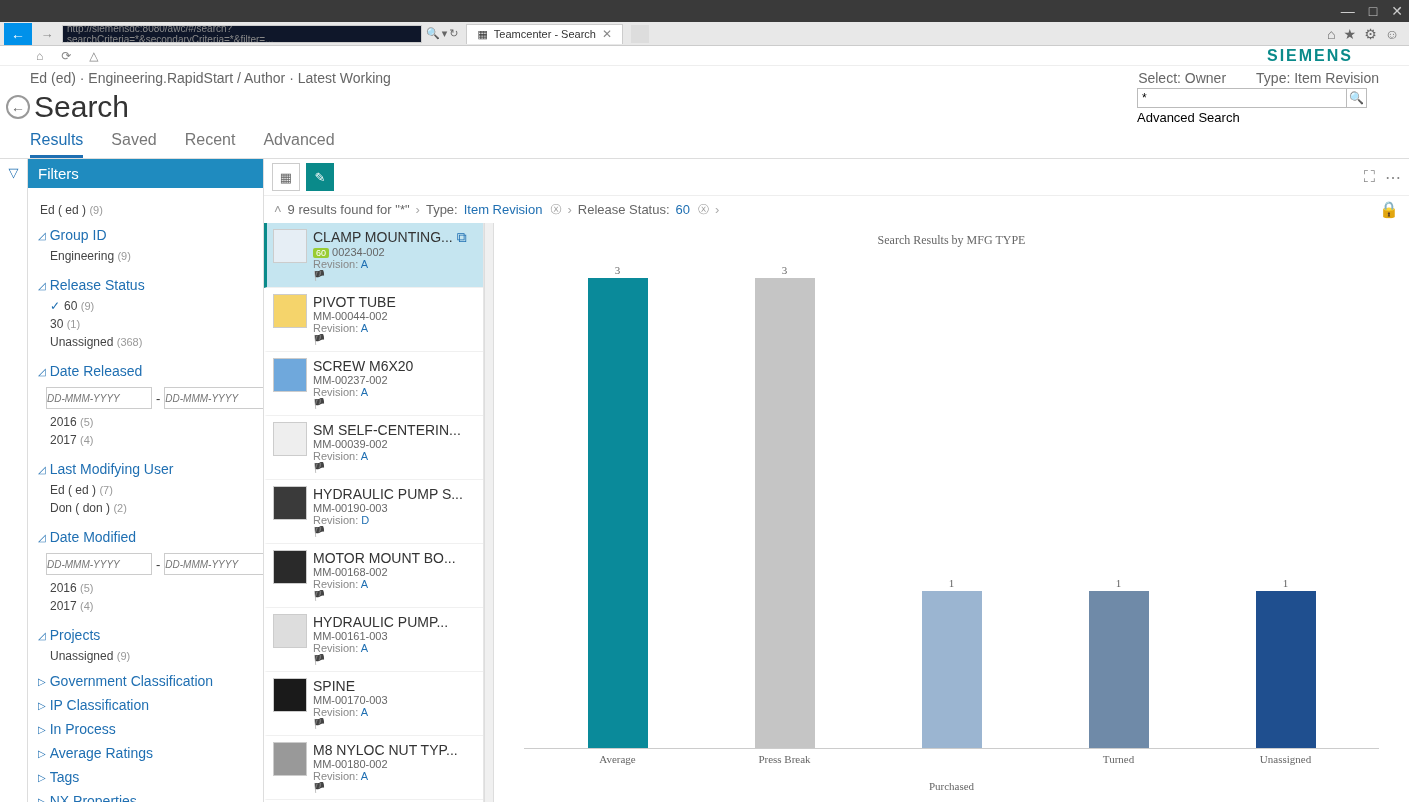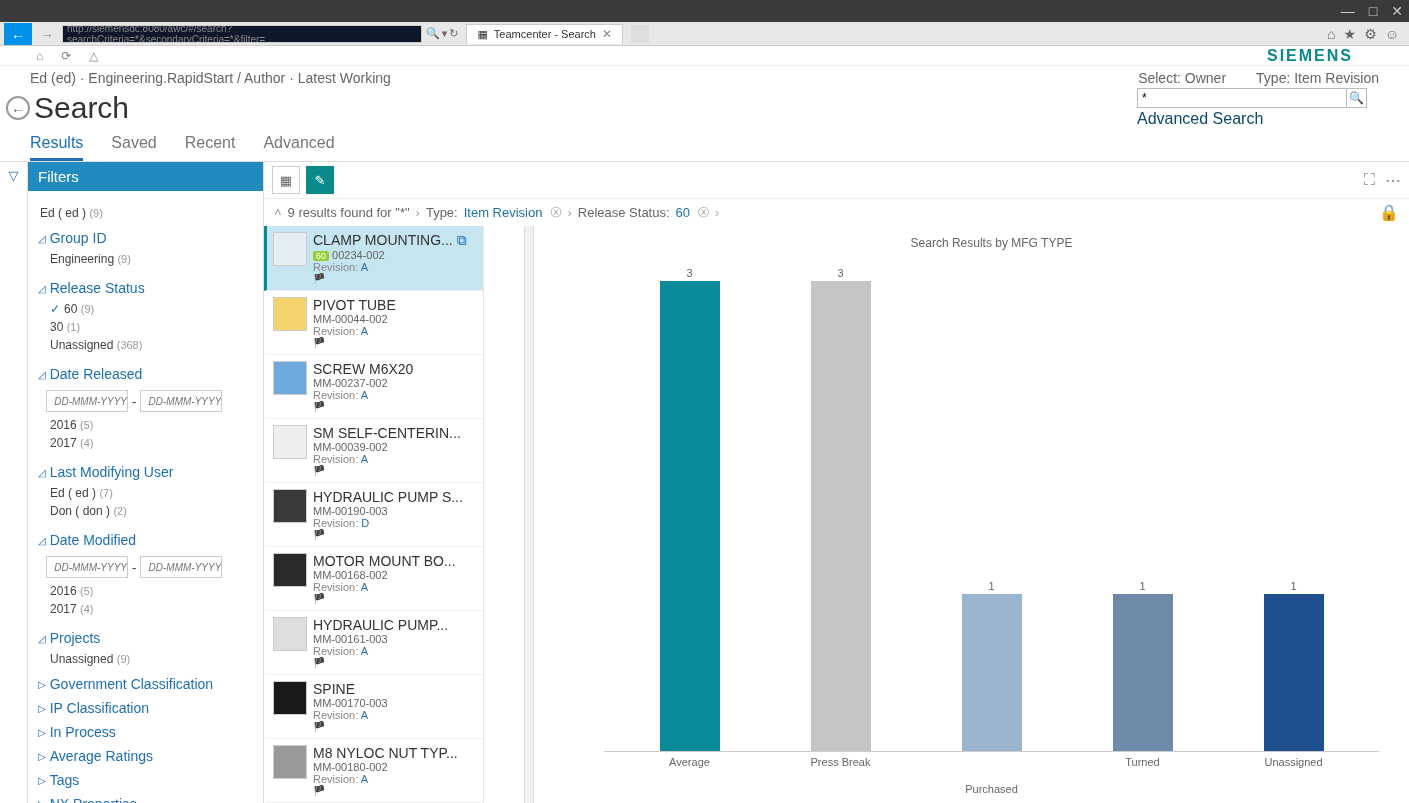--- a/index.html
+++ b/index.html
@@ -26,70 +26,70 @@
 .right-meta { margin-left: auto; display: flex; gap: 30px; }
 
 
 .page-header { display: flex; align-items: center; padding: 0 6px 0 6px; }
 .back-circle { width: 24px; height: 24px; border: 2px solid #999; border-radius: 50%; display: flex; align-items: center; justify-content: center; color: #666; font-size: 14px; margin-right: 4px; }
 .page-title { font-size: 30px; font-weight: 300; color: #333; }
 .search-box-wrap { margin-left: auto; display: flex; flex-direction: column; align-items: flex-start; padding-right: 36px; }
 .search-box { display: flex; align-items: center; }
 .search-input { width: 210px; height: 20px; border: 1px solid #bbb; font-size: 12px; padding: 0 4px; }
 .search-go { width: 20px; height: 20px; border: 1px solid #bbb; border-left: none; display: flex; align-items: center; justify-content: center; color: #666; font-size: 12px; }
-.adv-link { color: #0c4a6e; font-size: 16px; margin-top: 2px; }
+.adv-link { color: #000000; font-size: 13px; margin-top: 2px; }
 
 .tabs-row { display: flex; gap: 28px; padding: 6px 30px 0 30px; border-bottom: 1px solid #ddd; }
 .tab-item { padding-bottom: 6px; color: #777; font-size: 16px; cursor: pointer; }
 .tab-item.active { color: #1f6fb2; border-bottom: 3px solid #1f6fb2; font-weight: 500; }
 
 
 .main { display: flex; height: calc(803px - 22px - 24px - 20px - 22px - 40px - 32px); }
 
 
 .filter-col-icon { width: 28px; border-right: 1px solid #ddd; display: flex; justify-content: center; padding-top: 6px; color: #1f6fb2; }
 .filters { width: 236px; border-right: 1px solid #ddd; overflow-y: auto; font-size: 13px; }
 .filters-hdr { background: #1f8bbf; color: #fff; padding: 6px 10px; font-size: 15px; }
 .filter-section { padding: 4px 0 4px 10px; }
 .filter-title { color: #1f6fb2; font-size: 14px; padding: 4px 0; display: flex; align-items: center; gap: 4px; }
 .tri { font-size: 10px; color: #1f6fb2; }
 .filter-item { padding: 2px 0 2px 12px; color: #444; font-size: 12px; }
 .filter-item .cnt { color: #999; font-size: 11px; }
 .check { color: #1f6fb2; margin-right: 4px; }
 .date-inputs { display: flex; gap: 4px; align-items: center; padding: 4px 4px 4px 8px; }
-.date-inputs input { width: 82px; height: 22px; border: 1px solid #ccc; font-size: 10px; color: #aaa; text-align: right; font-style: italic; }
+.date-inputs input { width: 106px; height: 22px; border: 1px solid #ccc; font-size: 10px; color: #aaa; text-align: left; font-style: italic; }
 
 
 .results-col { flex: 1; display: flex; flex-direction: column; position: relative; }
 .results-toolbar { display: flex; align-items: center; padding: 4px 8px; gap: 6px; border-bottom: 1px solid #eee; }
 .tool-btn { width: 28px; height: 28px; border: 1px solid #ccc; display: flex; align-items: center; justify-content: center; color: #666; background: #fff; }
 .tool-btn.active { background: #0a8a8a; color: #fff; border-color: #0a8a8a; }
 .toolbar-right { margin-left: auto; display: flex; gap: 10px; color: #888; font-size: 16px; }
 
 .crumb-row { display: flex; align-items: center; gap: 6px; padding: 4px 10px; font-size: 13px; color: #666; }
 .crumb-chev { color: #aaa; }
 .crumb-val { color: #1f6fb2; }
 .crumb-close { color: #999; font-size: 11px; margin-left: 2px; }
 .lock-icon { margin-left: auto; color: #999; font-size: 16px; }
 
-.results-body { flex: 1; display: flex; overflow: hidden; gap: 40px; }
+.results-body { flex: 1; display: flex; overflow: hidden; }
 .result-list { width: 220px; overflow-y: auto; border-right: 1px solid #e5e5e5; }
 .result-card { display: flex; gap: 6px; padding: 6px 6px; border-bottom: 1px solid #f0f0f0; border-left: 3px solid transparent; }
 .result-card.selected { background: #c5e5f0; border-left: 3px solid #0a8a8a; }
 .thumb { width: 34px; height: 34px; background: #e8e8e8; border: 1px solid #ccc; flex-shrink: 0; display:flex; align-items:center; justify-content:center; color:#666; font-size:10px; }
 .card-body { flex: 1; overflow: hidden; }
 .card-title { font-size: 14px; color: #333; white-space: nowrap; overflow: hidden; text-overflow: ellipsis; }
 .card-id { font-size: 11px; color: #666; }
 .card-rev { font-size: 11px; color: #888; }
 .card-rev b { color: #1f6fb2; font-weight: normal; }
 .flag { font-size: 10px; }
 .open-new { color: #1f6fb2; font-size: 14px; }
 
 
-.chart-area { flex: 1; padding: 10px 30px 10px 30px; display: flex; flex-direction: column; }
+.chart-area { flex: 1; padding: 10px 30px 10px 30px; display: flex; flex-direction: column; font-family: Liberation Serif, serif; }
 .chart-title { text-align: center; font-size: 12px; color: #666; margin-bottom: 6px; }
 .chart-canvas { flex: 1; display: flex; align-items: flex-end; justify-content: space-around; border-bottom: 1px solid #ccc; padding: 0 10px; }
 .bar-wrap { display: flex; flex-direction: column; align-items: center; width: 80px; }
 .bar-val { font-size: 11px; color: #666; margin-bottom: 2px; }
 .bar { width: 60px; }
 .bar-label { font-size: 11px; color: #666; margin-top: 4px; text-align: center; }
 
 .scroll-divider { width: 10px; background: #f0f0f0; border-left:1px solid #ddd; border-right:1px solid #ddd; }
 </style>
 </head>

